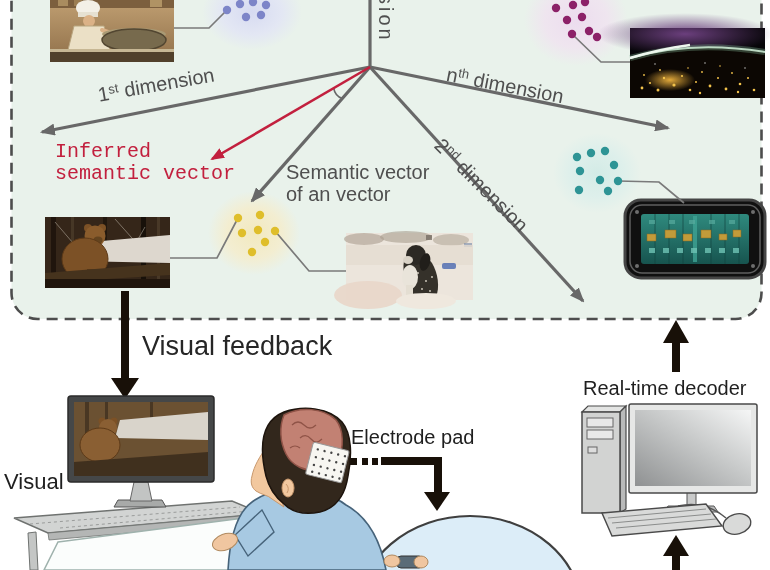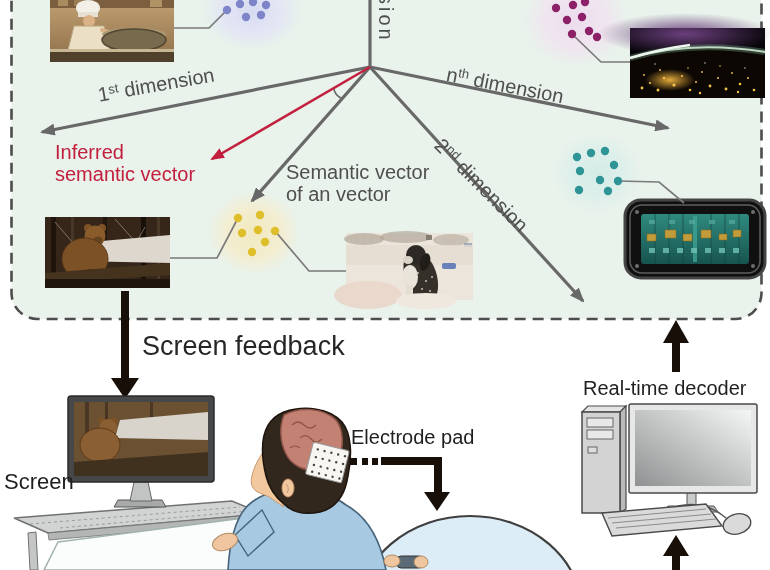--- a/index.html
+++ b/index.html
@@ -2,21 +2,21 @@
 <html><head>
 <meta charset="utf-8">
 <style>
   html,body{margin:0;padding:0;background:#fff;}
   .canvas{position:relative;width:770px;height:570px;overflow:hidden;background:#ffffff;
           font-family:"Liberation Sans", sans-serif;}
   svg.scene{position:absolute;left:0;top:0;}
   .lbl{position:absolute;white-space:nowrap;transform-origin:0 0;color:#4f4f4f;
        font-size:20px;line-height:1.1;pointer-events:none;}
   .lbl .sup{font-size:13px;position:relative;top:-6px;}
-  .lbl.red{color:#c2203e;}
+  .lbl.red{color:#c2203e;font-family:Liberation Mono, monospace;}
   .lbl.dark{color:#1f1f1f;}
   .lbl.big{font-size:27px;color:#262626;}
 </style>
 </head>
 <body>
 
 <div class="canvas">
 
 <svg class="scene" width="770" height="570" viewBox="0 0 770 570">
   <defs>
@@ -396,18 +396,18 @@
 
 <div class="lbl red" style="left:55px;top:141px;">
   <div>Inferred</div>
   <div>semantic vector</div>
 </div>
 <div class="lbl" style="left:286px;top:161px;">
   <div>Semantic vector</div>
   <div>of an vector</div>
 </div>
 
-<div class="lbl big" style="left:142px;top:332px;">Screen feedback</div>
-<div class="lbl dark" style="left:4px;top:470px;font-size:22px;">Screen</div>
+<div class="lbl big" style="left:142px;top:332px;">Visual feedback</div>
+<div class="lbl dark" style="left:4px;top:470px;font-size:22px;">Visual</div>
 <div class="lbl dark" style="left:583px;top:377px;">Real-time decoder</div>
 <div class="lbl dark" style="left:351px;top:426px;">Electrode pad</div>
 
 </div>
 
 </body></html>

